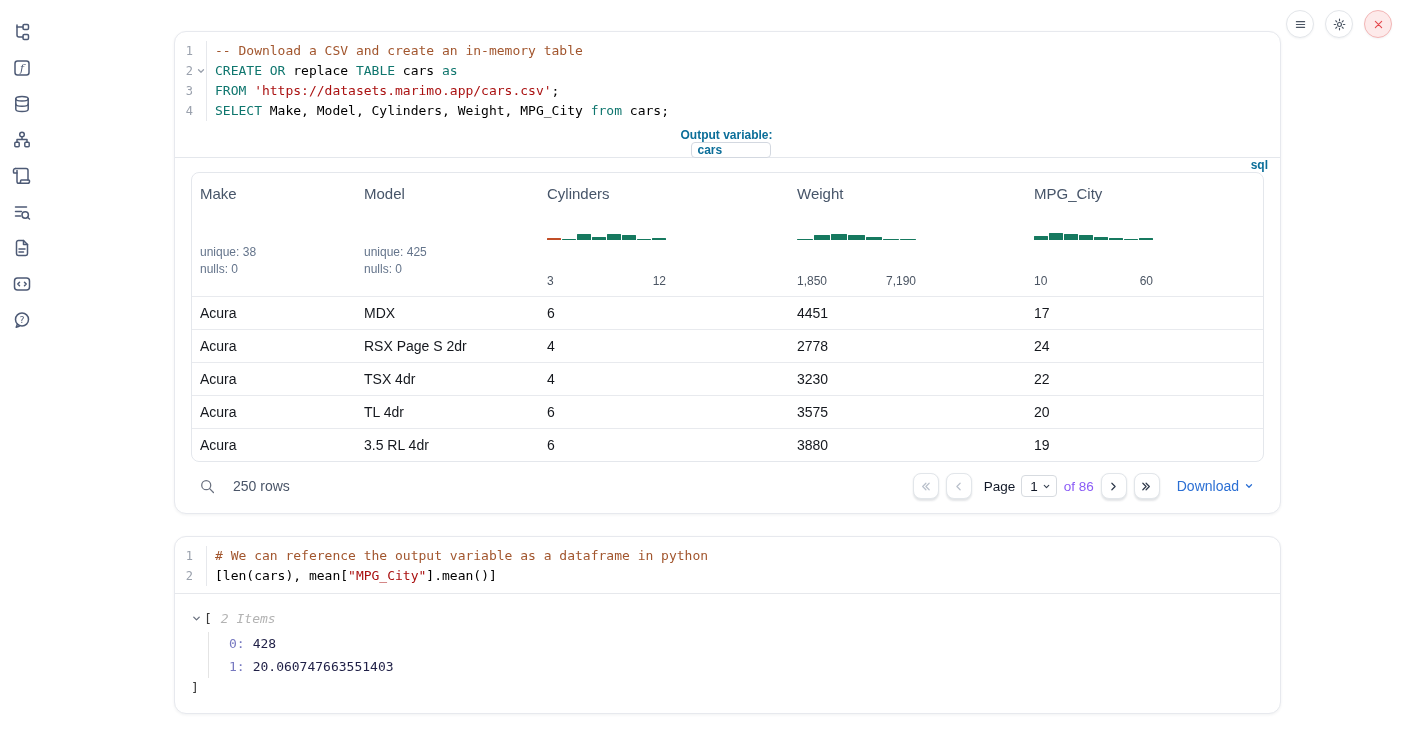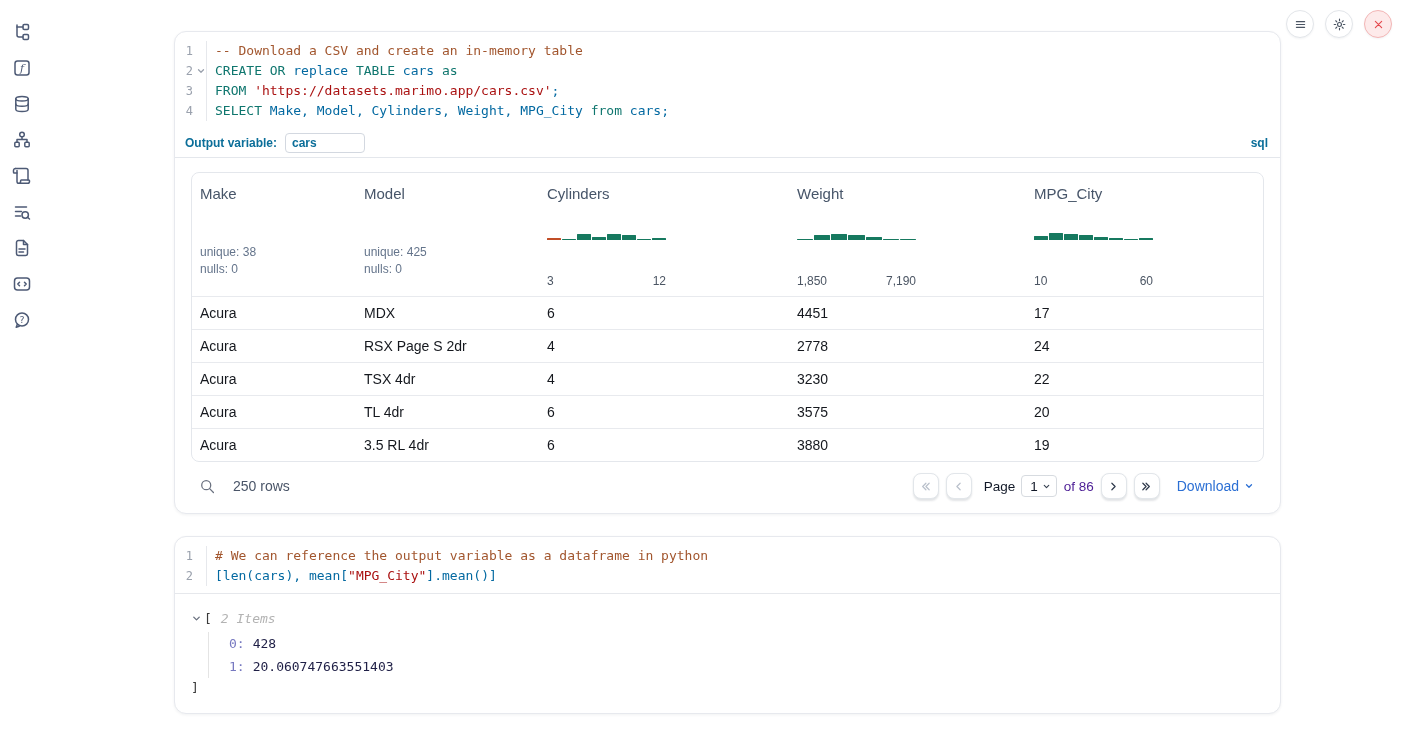--- a/index.html
+++ b/index.html
@@ -56,27 +56,27 @@
   .code-line { display:flex; line-height:20px; font-family:"DejaVu Sans Mono", monospace; font-size:13px; }
   .gutter {
     flex:0 0 31px; color:#9aa1ad; font-size:12px; text-align:right;
     padding-right:13px; position:relative; user-select:none;
   }
   .fold { position:absolute; right:0; top:5px; width:10px; height:10px; color:#9aa1ad; cursor:pointer; }
   .code-text { flex:1; border-left:1px solid #e6e8ec; padding-left:8px; white-space:pre; cursor:text; }
   .tok-comment { color:#a2562e; }
   .tok-keyword { color:#0f766e; }
   .tok-string  { color:#aa1111; }
-  .tok-plain   { color:#0369a1; }
+  .tok-plain   { color:#000000; }
 
   
   .outvar-row {
     height:30px; border-bottom:1px solid #e4e7ec;
     display:flex; align-items:center; padding:0 12px 0 10px;
-    font-size:12px; font-weight:bold; color:#0b6e99;
+    font-size:12px; font-weight:bold; color:#0b6e99;flex-direction:column;
   }
   .outvar-input {
     width:80px; height:20px; margin-left:8px; padding:0 6px;
     border:1px solid #d3d8e0; border-radius:4px;
     font-family:"Liberation Sans", sans-serif;
     font-size:12px; font-weight:bold; color:#0b6e99; outline:none;
   }
   .lang-badge { margin-left:auto; font-size:12px; font-weight:bold; color:#0b6e99; cursor:pointer; }
 
   
@@ -109,21 +109,21 @@
   .pg-btn .icon { width:13px; height:13px; color:#2f3a4c; }
   .pg-btn.disabled .icon { color:#b9c0cb; }
   .pg-label { margin-left:12px; font-size:13.5px; color:#111827; }
   .pg-select {
     display:inline-flex; align-items:center; gap:4px; margin-left:6px;
     height:22px; padding:0 5px 0 8px;
     border:1px solid #d7dbe0; border-radius:4px;
     font-size:13.5px; color:#111827; cursor:pointer;
   }
   .pg-select .icon { width:9px; height:9px; color:#374151; }
-  .pg-of { margin-left:7px; font-size:13.5px; color:#4c1d95; }
+  .pg-of { margin-left:7px; font-size:13.5px; color:#8b5cf6; }
   .download {
     margin-left:17px; margin-right:10px; display:inline-flex; align-items:center; gap:5px;
     color:#2b6fd4; font-size:14px; cursor:pointer; background:none; border:none; padding:0;
     font-family:"Liberation Sans", sans-serif;
   }
   .download .icon { width:10px; height:10px; }
 
   
   .py-output { padding:14px 16px 18px; font-family:"DejaVu Sans Mono", monospace; font-size:13px; color:#3a3a3a; }
   .tree-row1 { display:flex; align-items:center; height:20px; }

